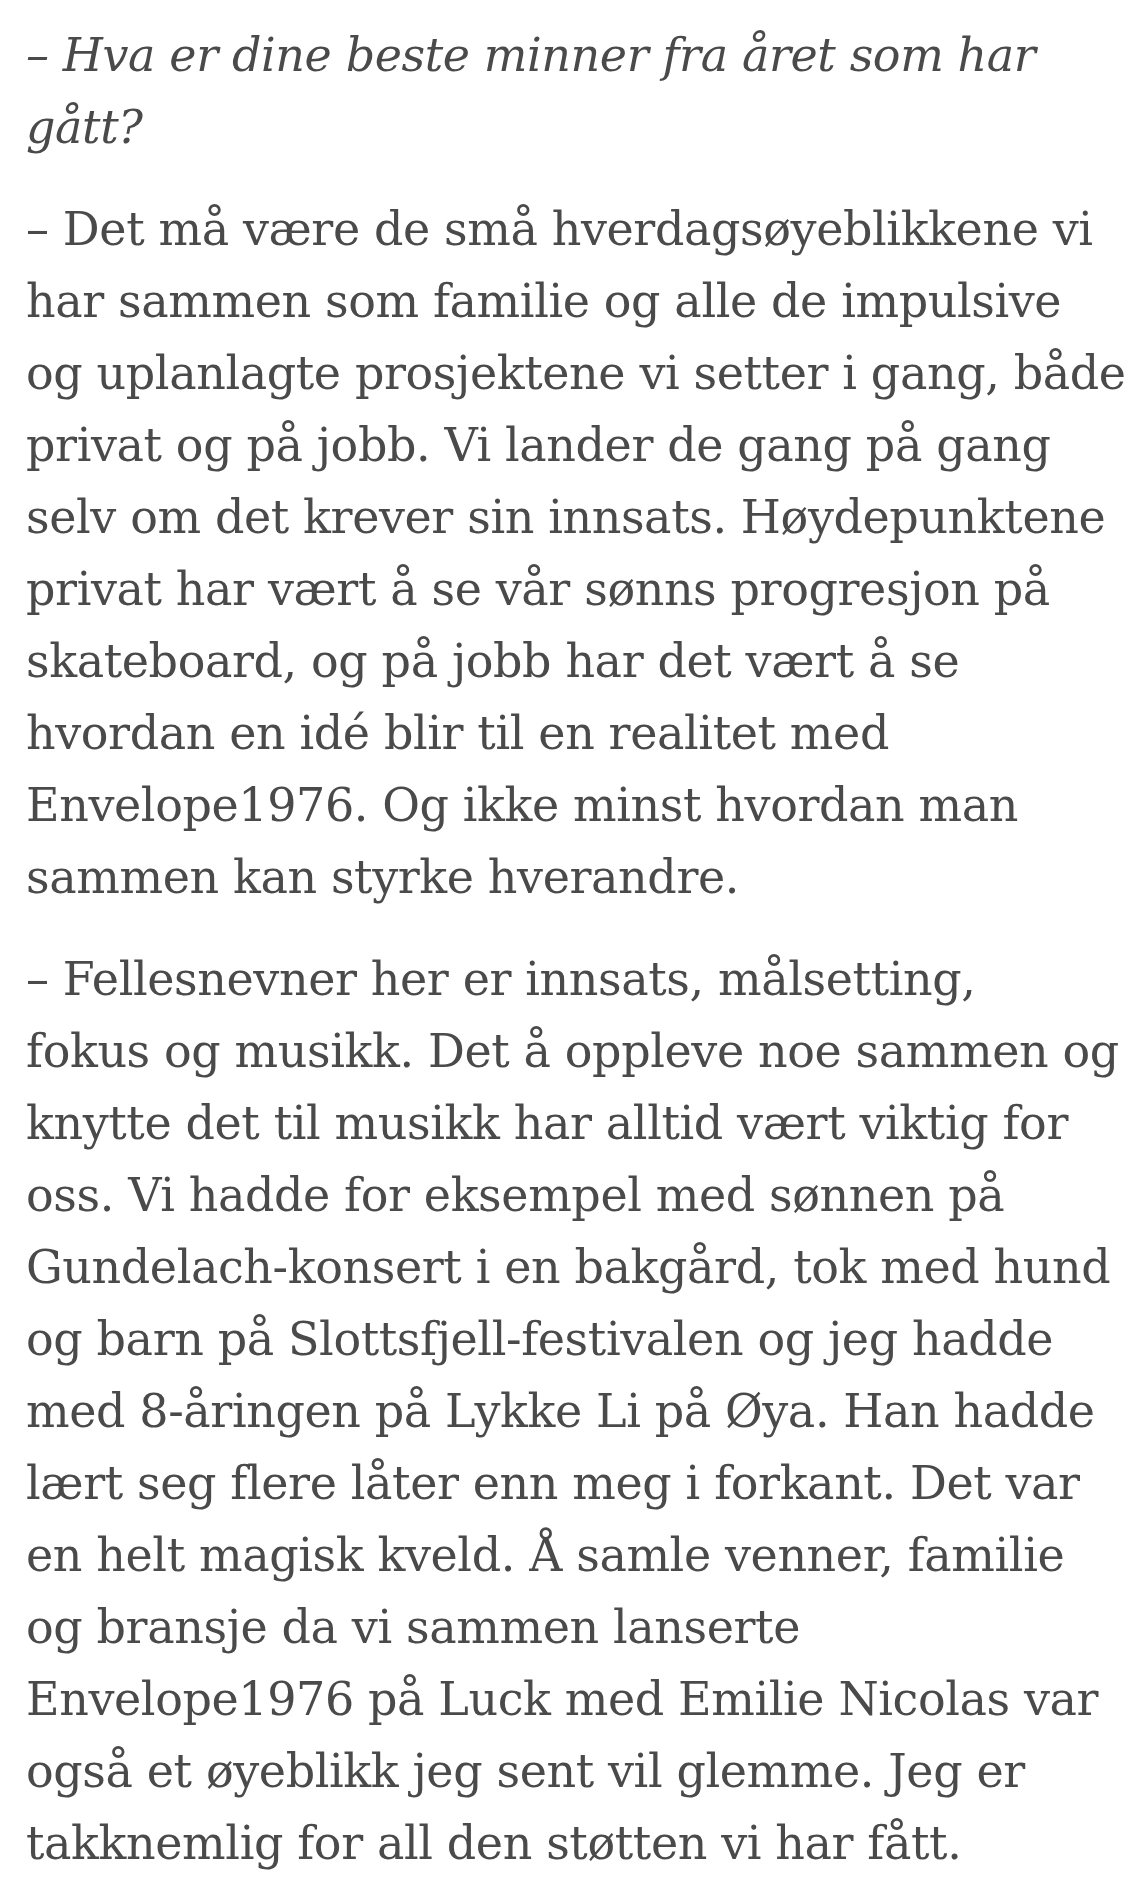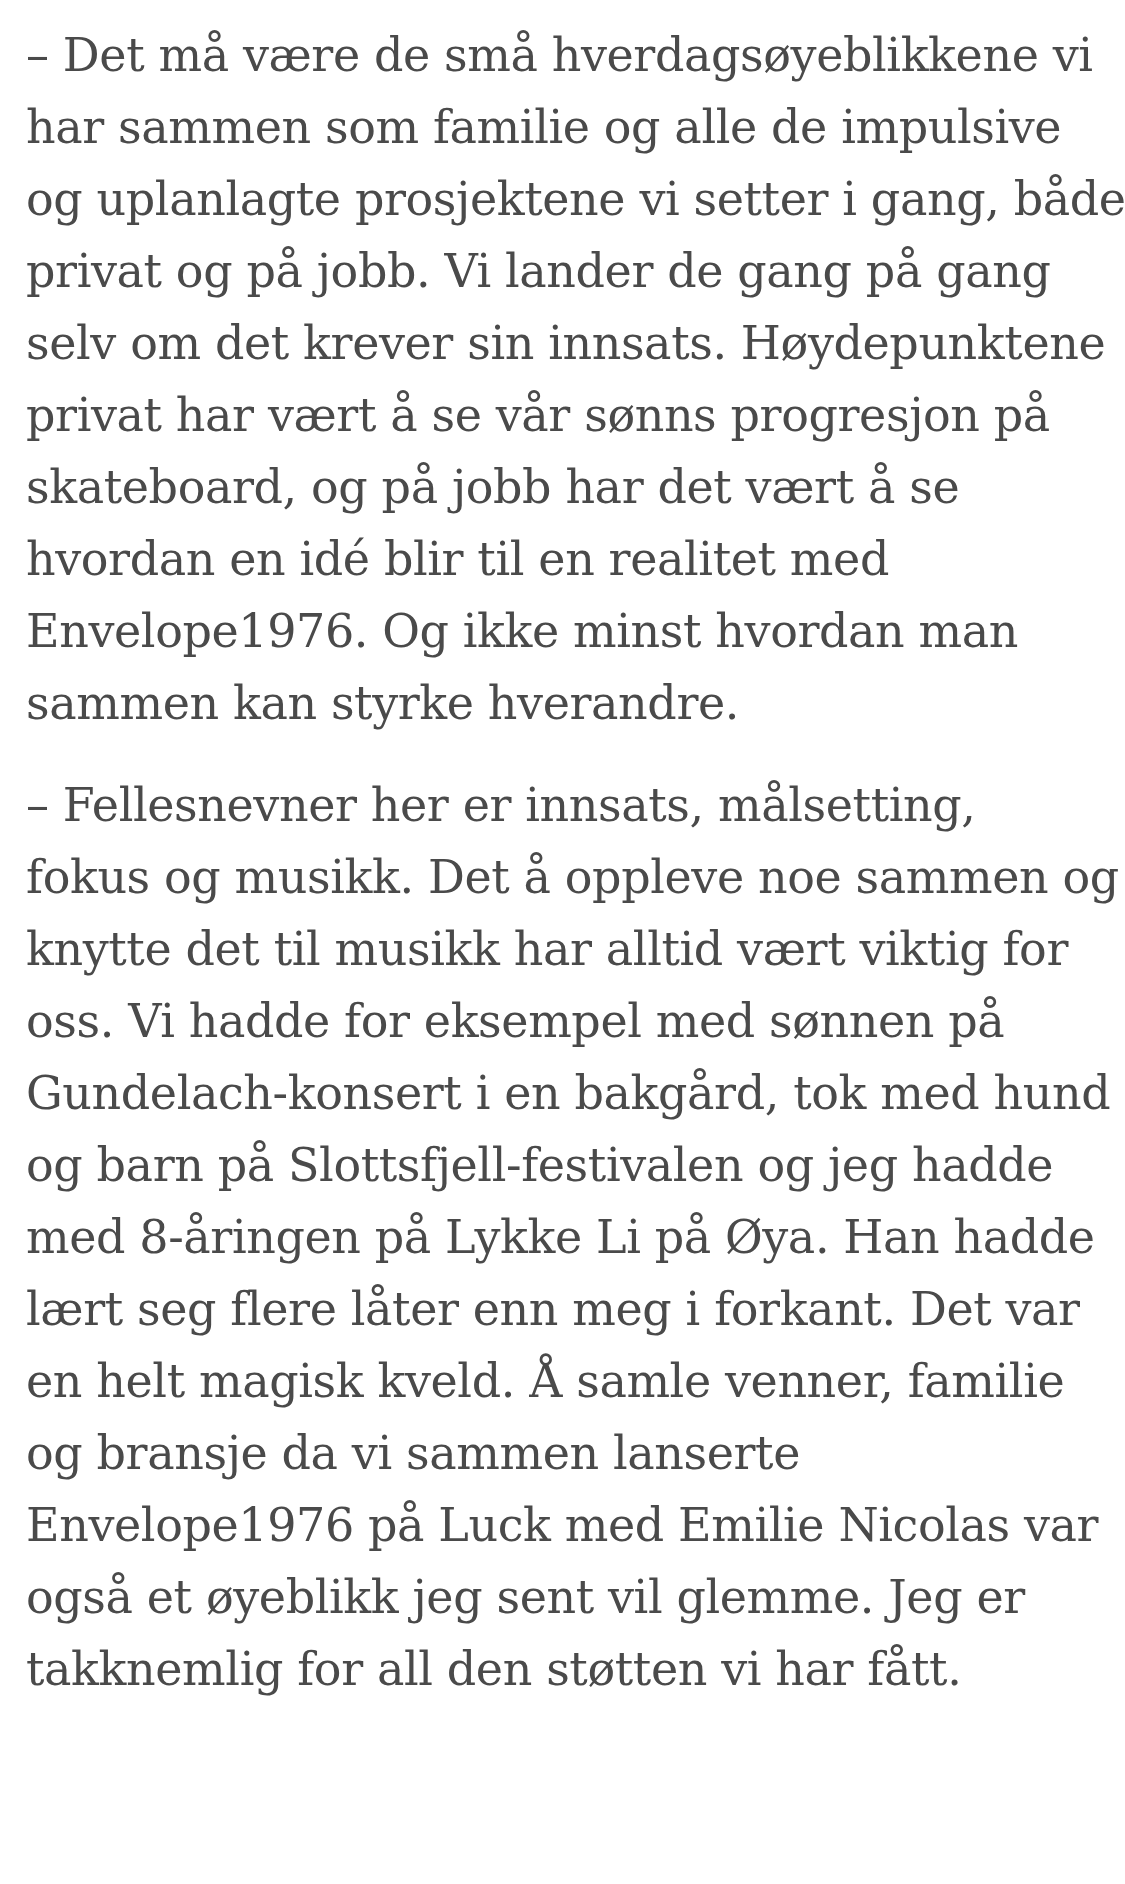--- a/index.html
+++ b/index.html
@@ -27,20 +27,22 @@
     white-space: pre;          
   }
   .para.italic {
     font-style: italic;
   }
 </style>
 </head>
 <body>
 
 <main class="article">
+  <p class="para italic">– Hva er dine beste minner fra året som har
+gått?</p>
   <p class="para">– Det må være de små hverdagsøyeblikkene vi
 har sammen som familie og alle de impulsive
 og uplanlagte prosjektene vi setter i gang, både
 privat og på jobb. Vi lander de gang på gang
 selv om det krever sin innsats. Høydepunktene
 privat har vært å se vår sønns progresjon på
 skateboard, og på jobb har det vært å se
 hvordan en idé blir til en realitet med
 Envelope1976. Og ikke minst hvordan man
 sammen kan styrke hverandre.</p>

